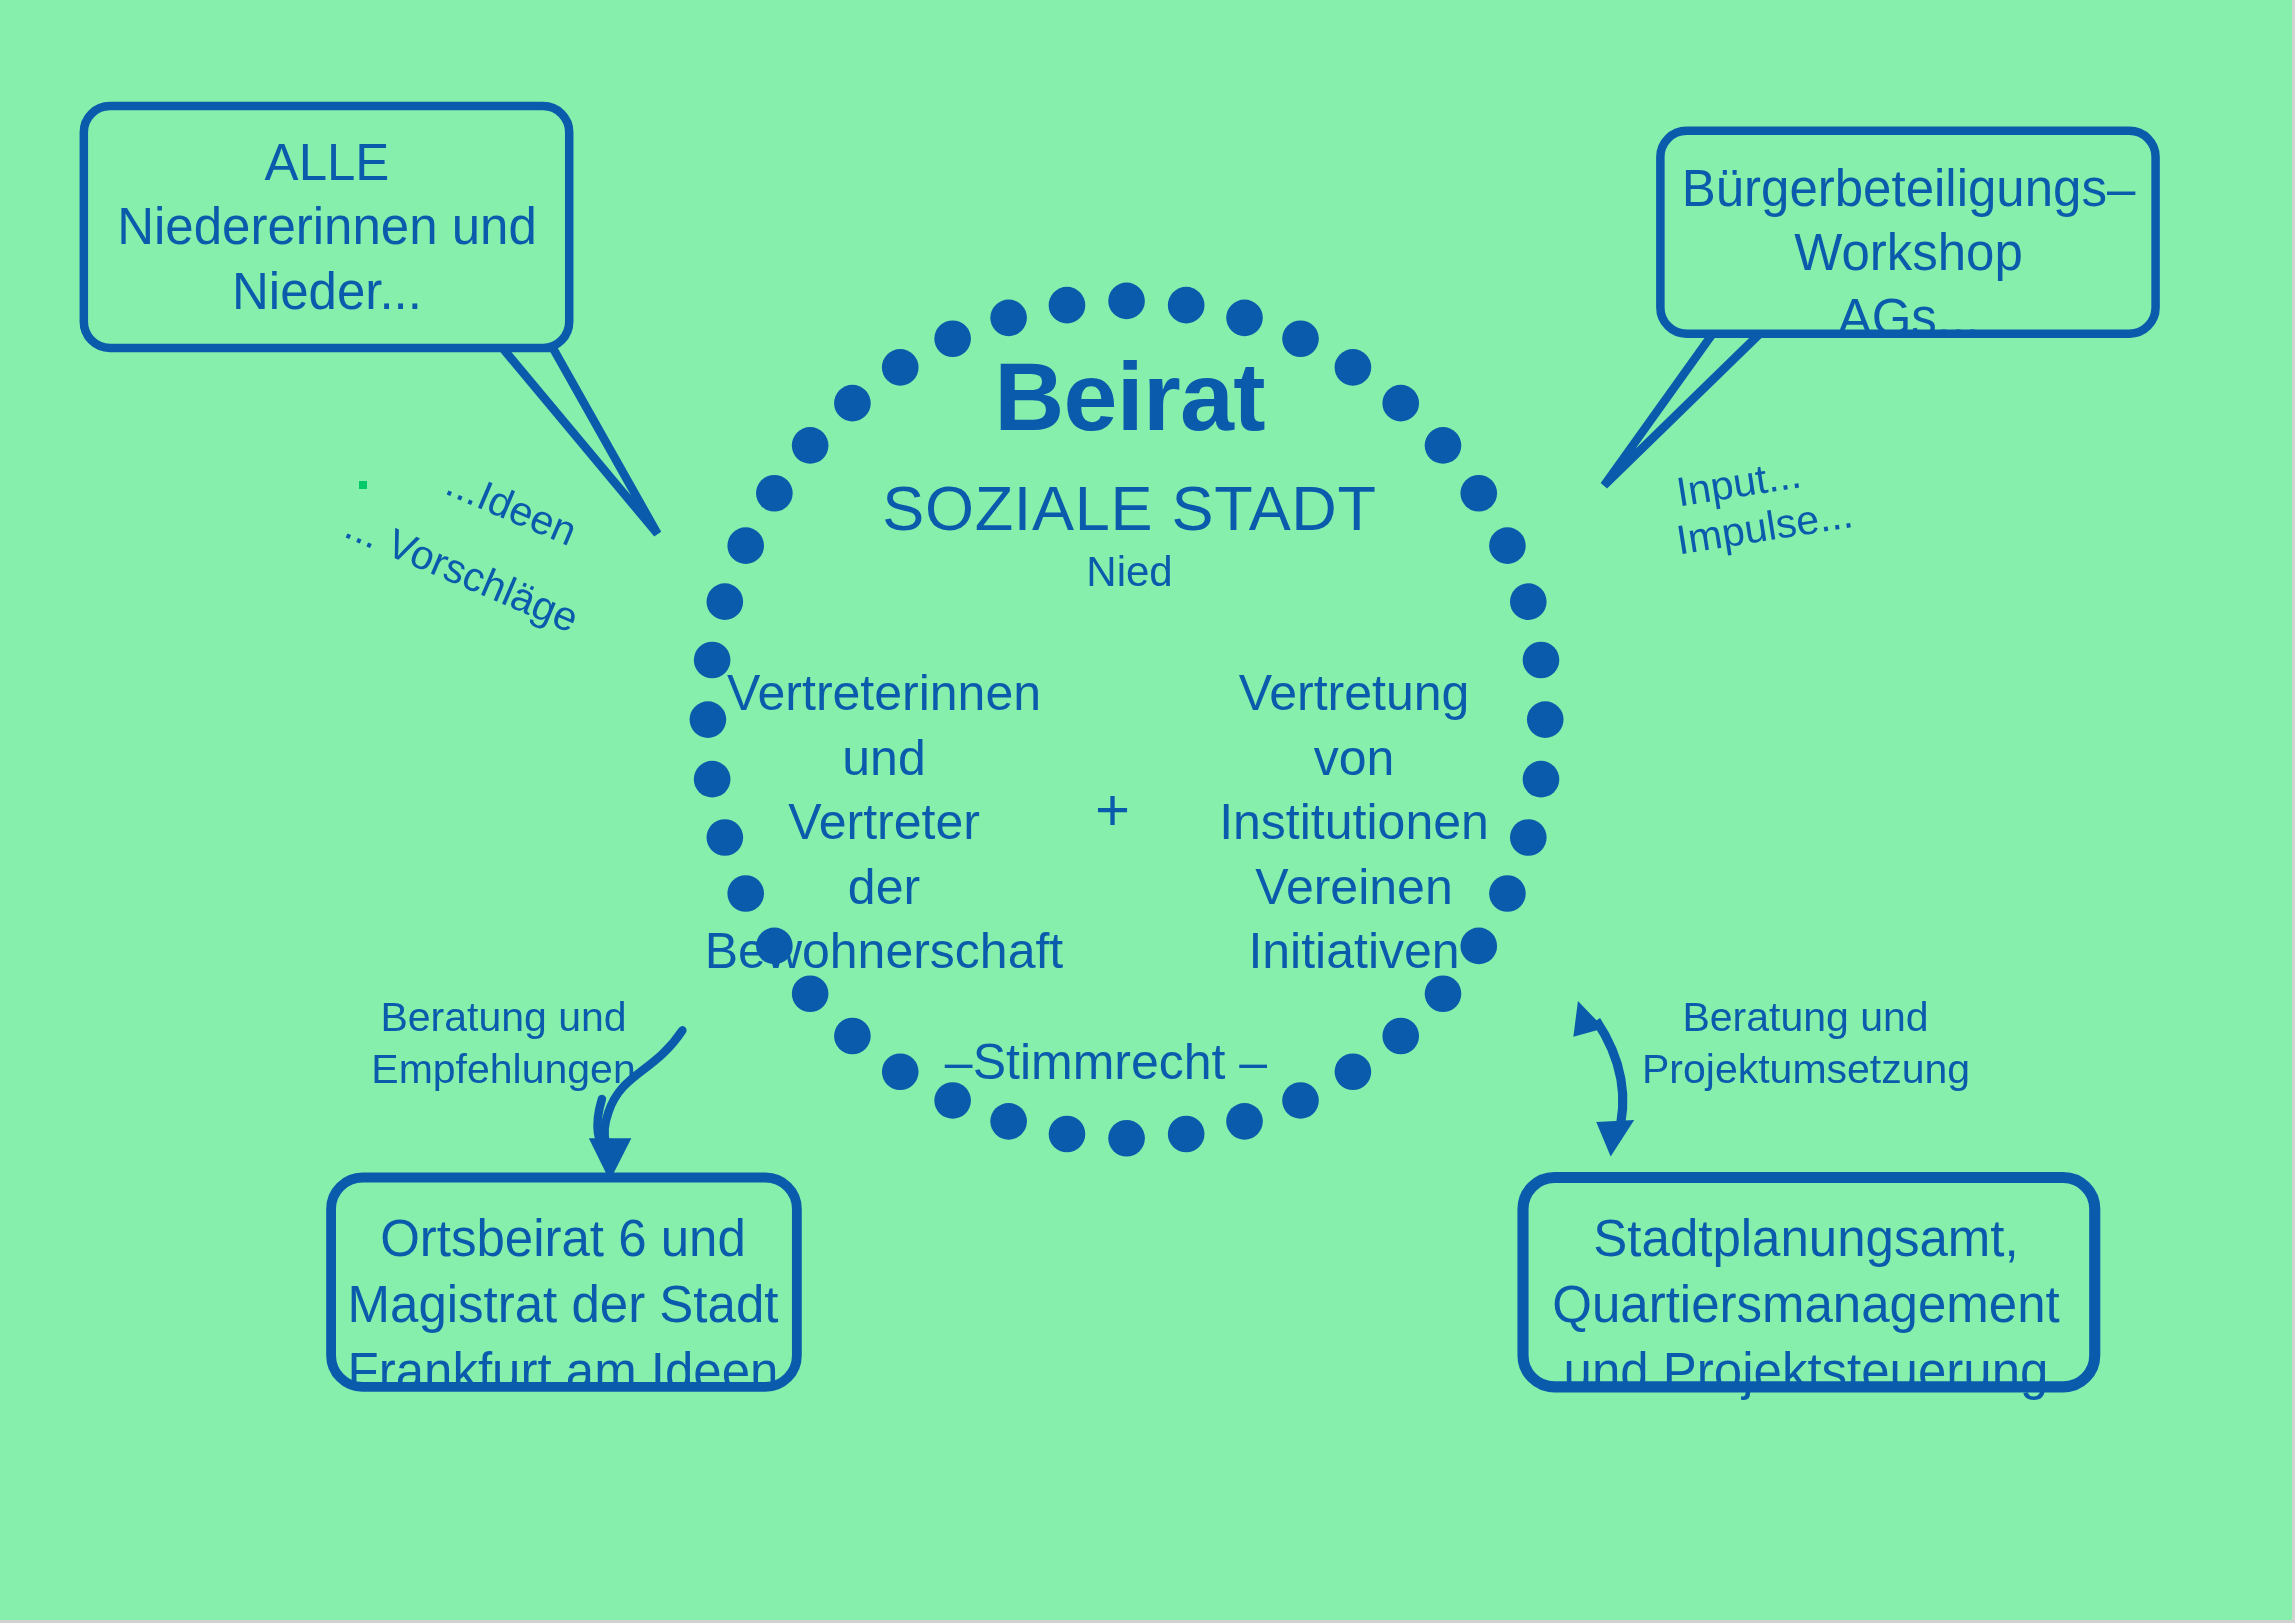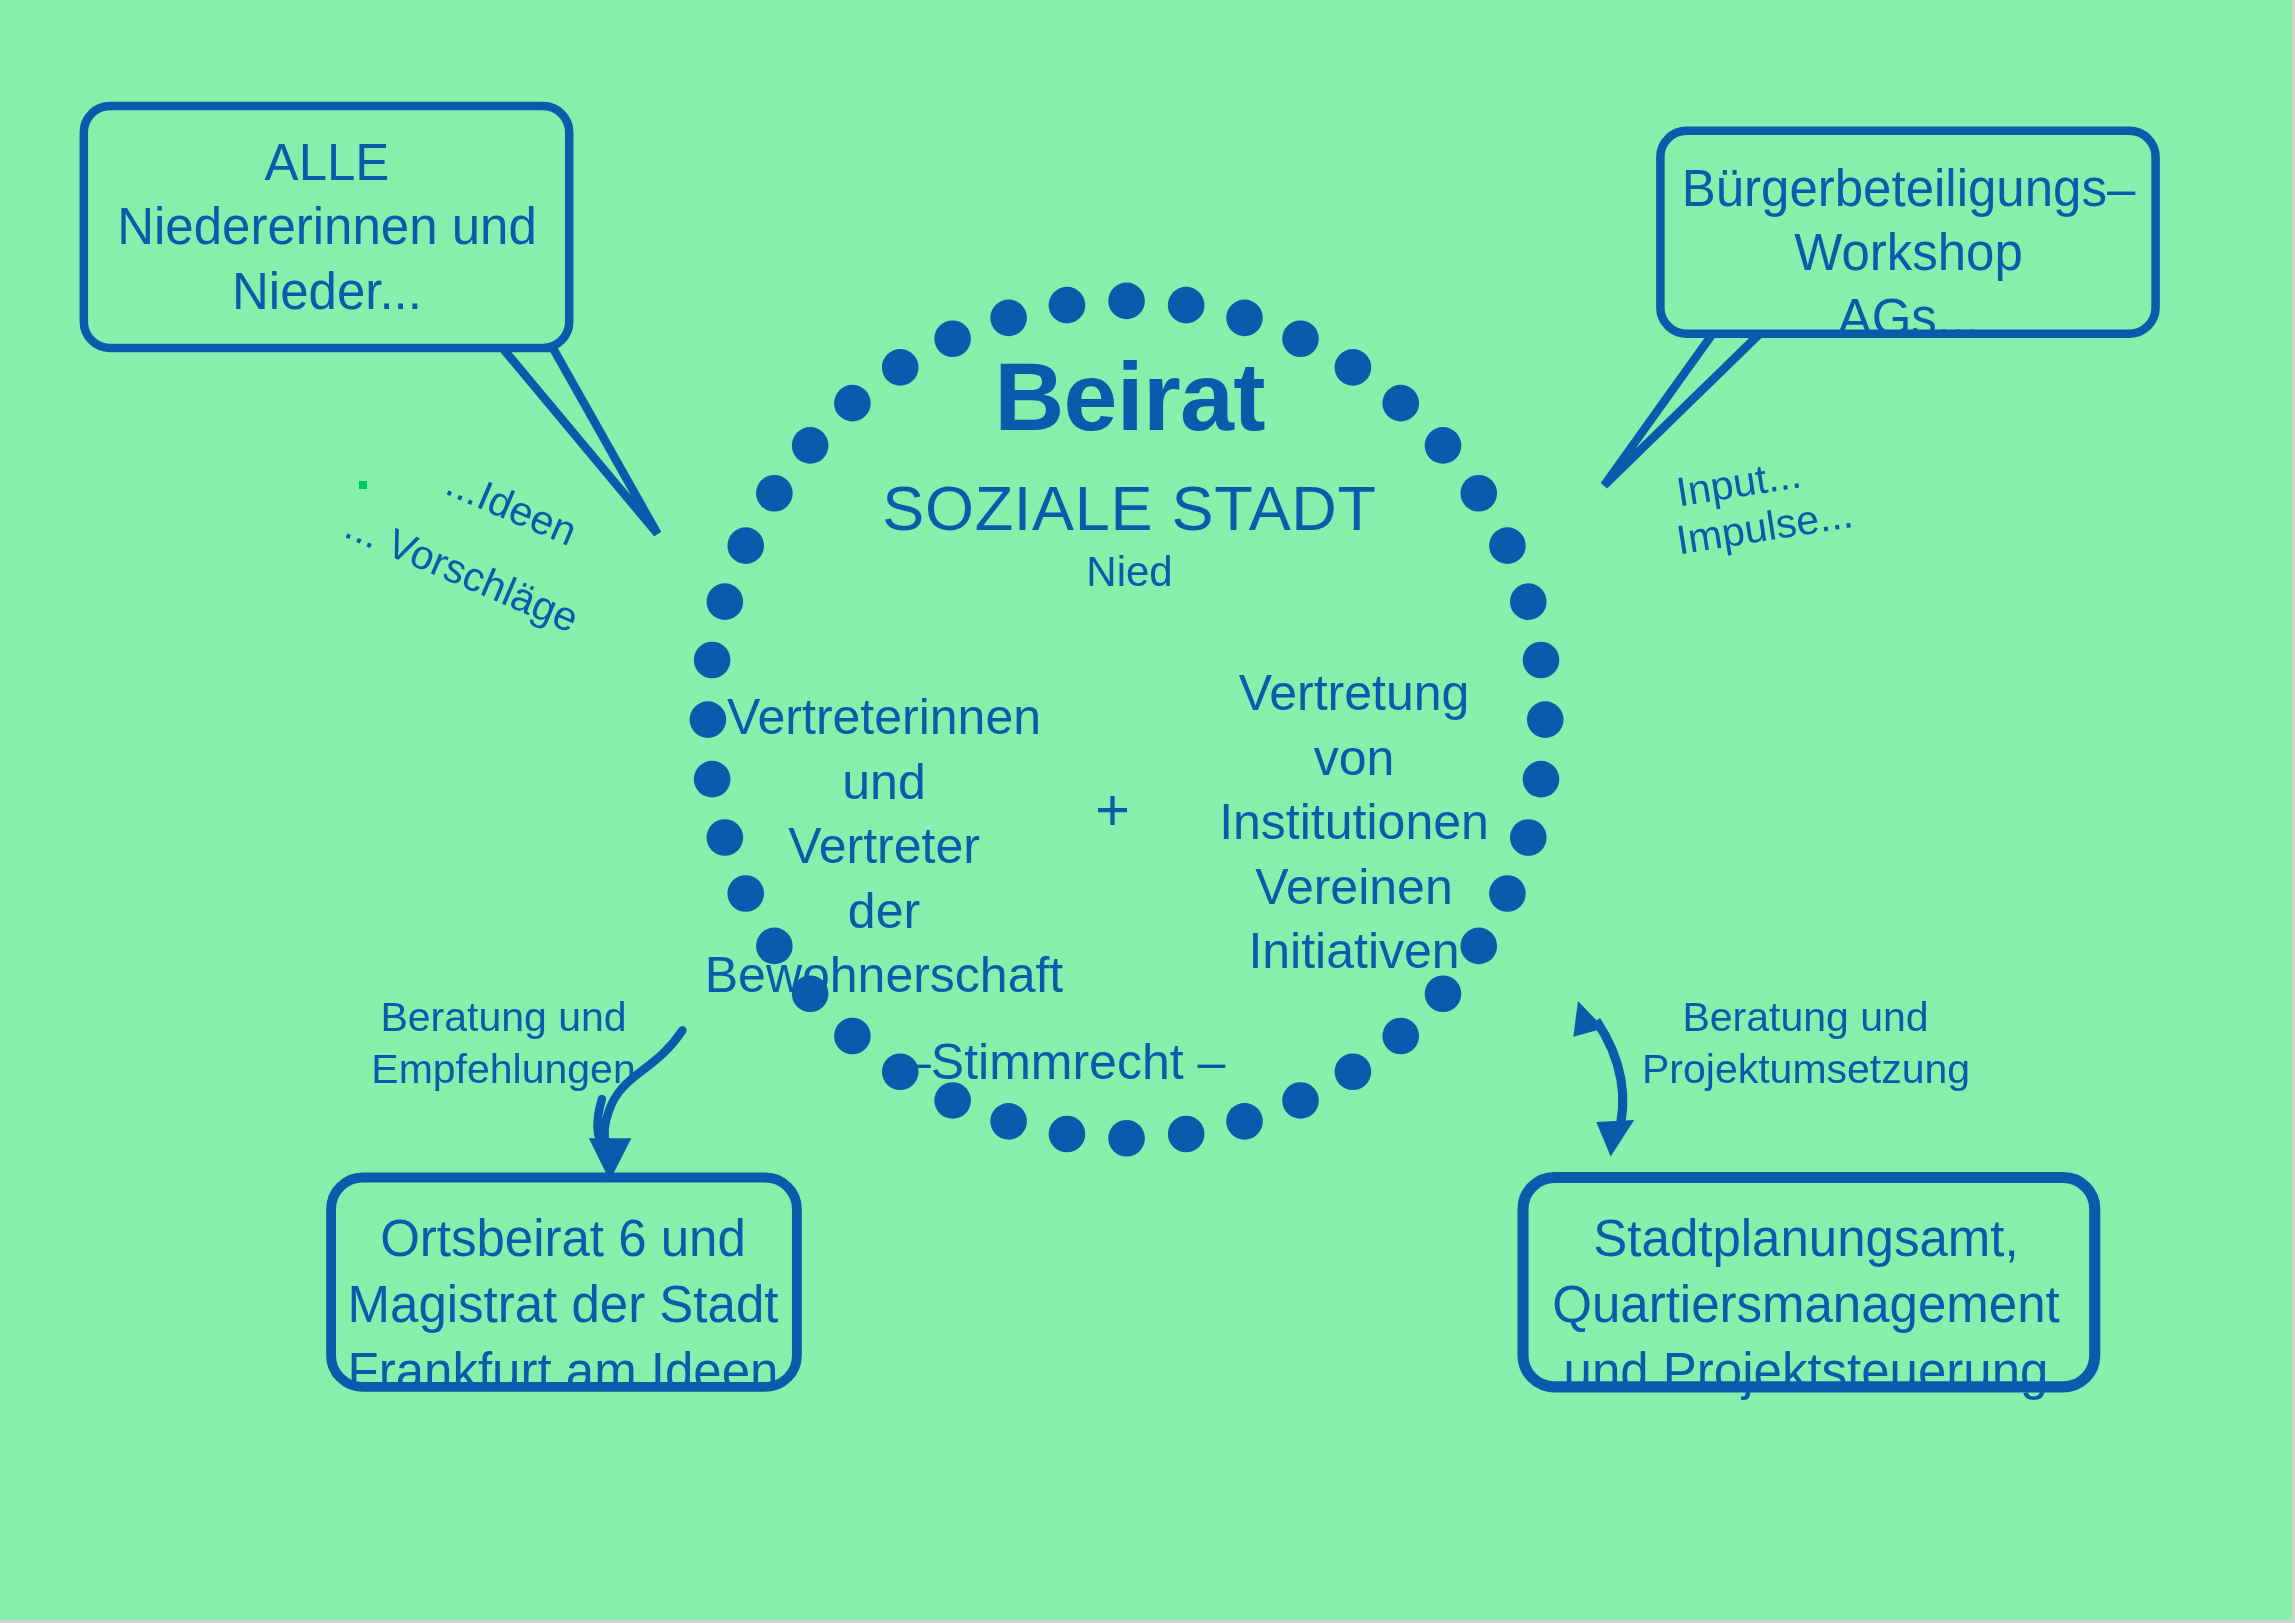--- a/index.html
+++ b/index.html
@@ -38,29 +38,29 @@
     font-size:63px;font-weight:400;text-align:center;letter-spacing:0.7px;
   }
   #beirat-sub2{
     left:753px;top:547px;width:753px;
     font-size:42px;font-weight:400;text-align:center;
   }
 
   .col{
     position:absolute;font-size:50px;text-align:center;line-height:1.29;
   }
-  #col-left{left:681px;top:661px;width:406px;margin-top:24px;}
+  #col-left{left:681px;top:661px;width:406px;}
   #col-right{left:1171px;top:661px;width:366px;}
   #plus-sign{
     position:absolute;left:1073px;top:775px;width:79px;
     font-size:60px;text-align:center;font-weight:400;
   }
   #stimmrecht{
     position:absolute;left:903px;top:1033px;width:406px;
-    font-size:50px;
+    font-size:50px;text-align:center;
   }
 
   
   #ann-ideen{
     left:458px;top:458px;font-size:41px;
     transform:rotate(23deg);transform-origin:left top;white-space:nowrap;
   }
   #ann-vorschlaege{
     left:357px;top:501px;font-size:41px;
     transform:rotate(23deg);transform-origin:left top;white-space:nowrap;

